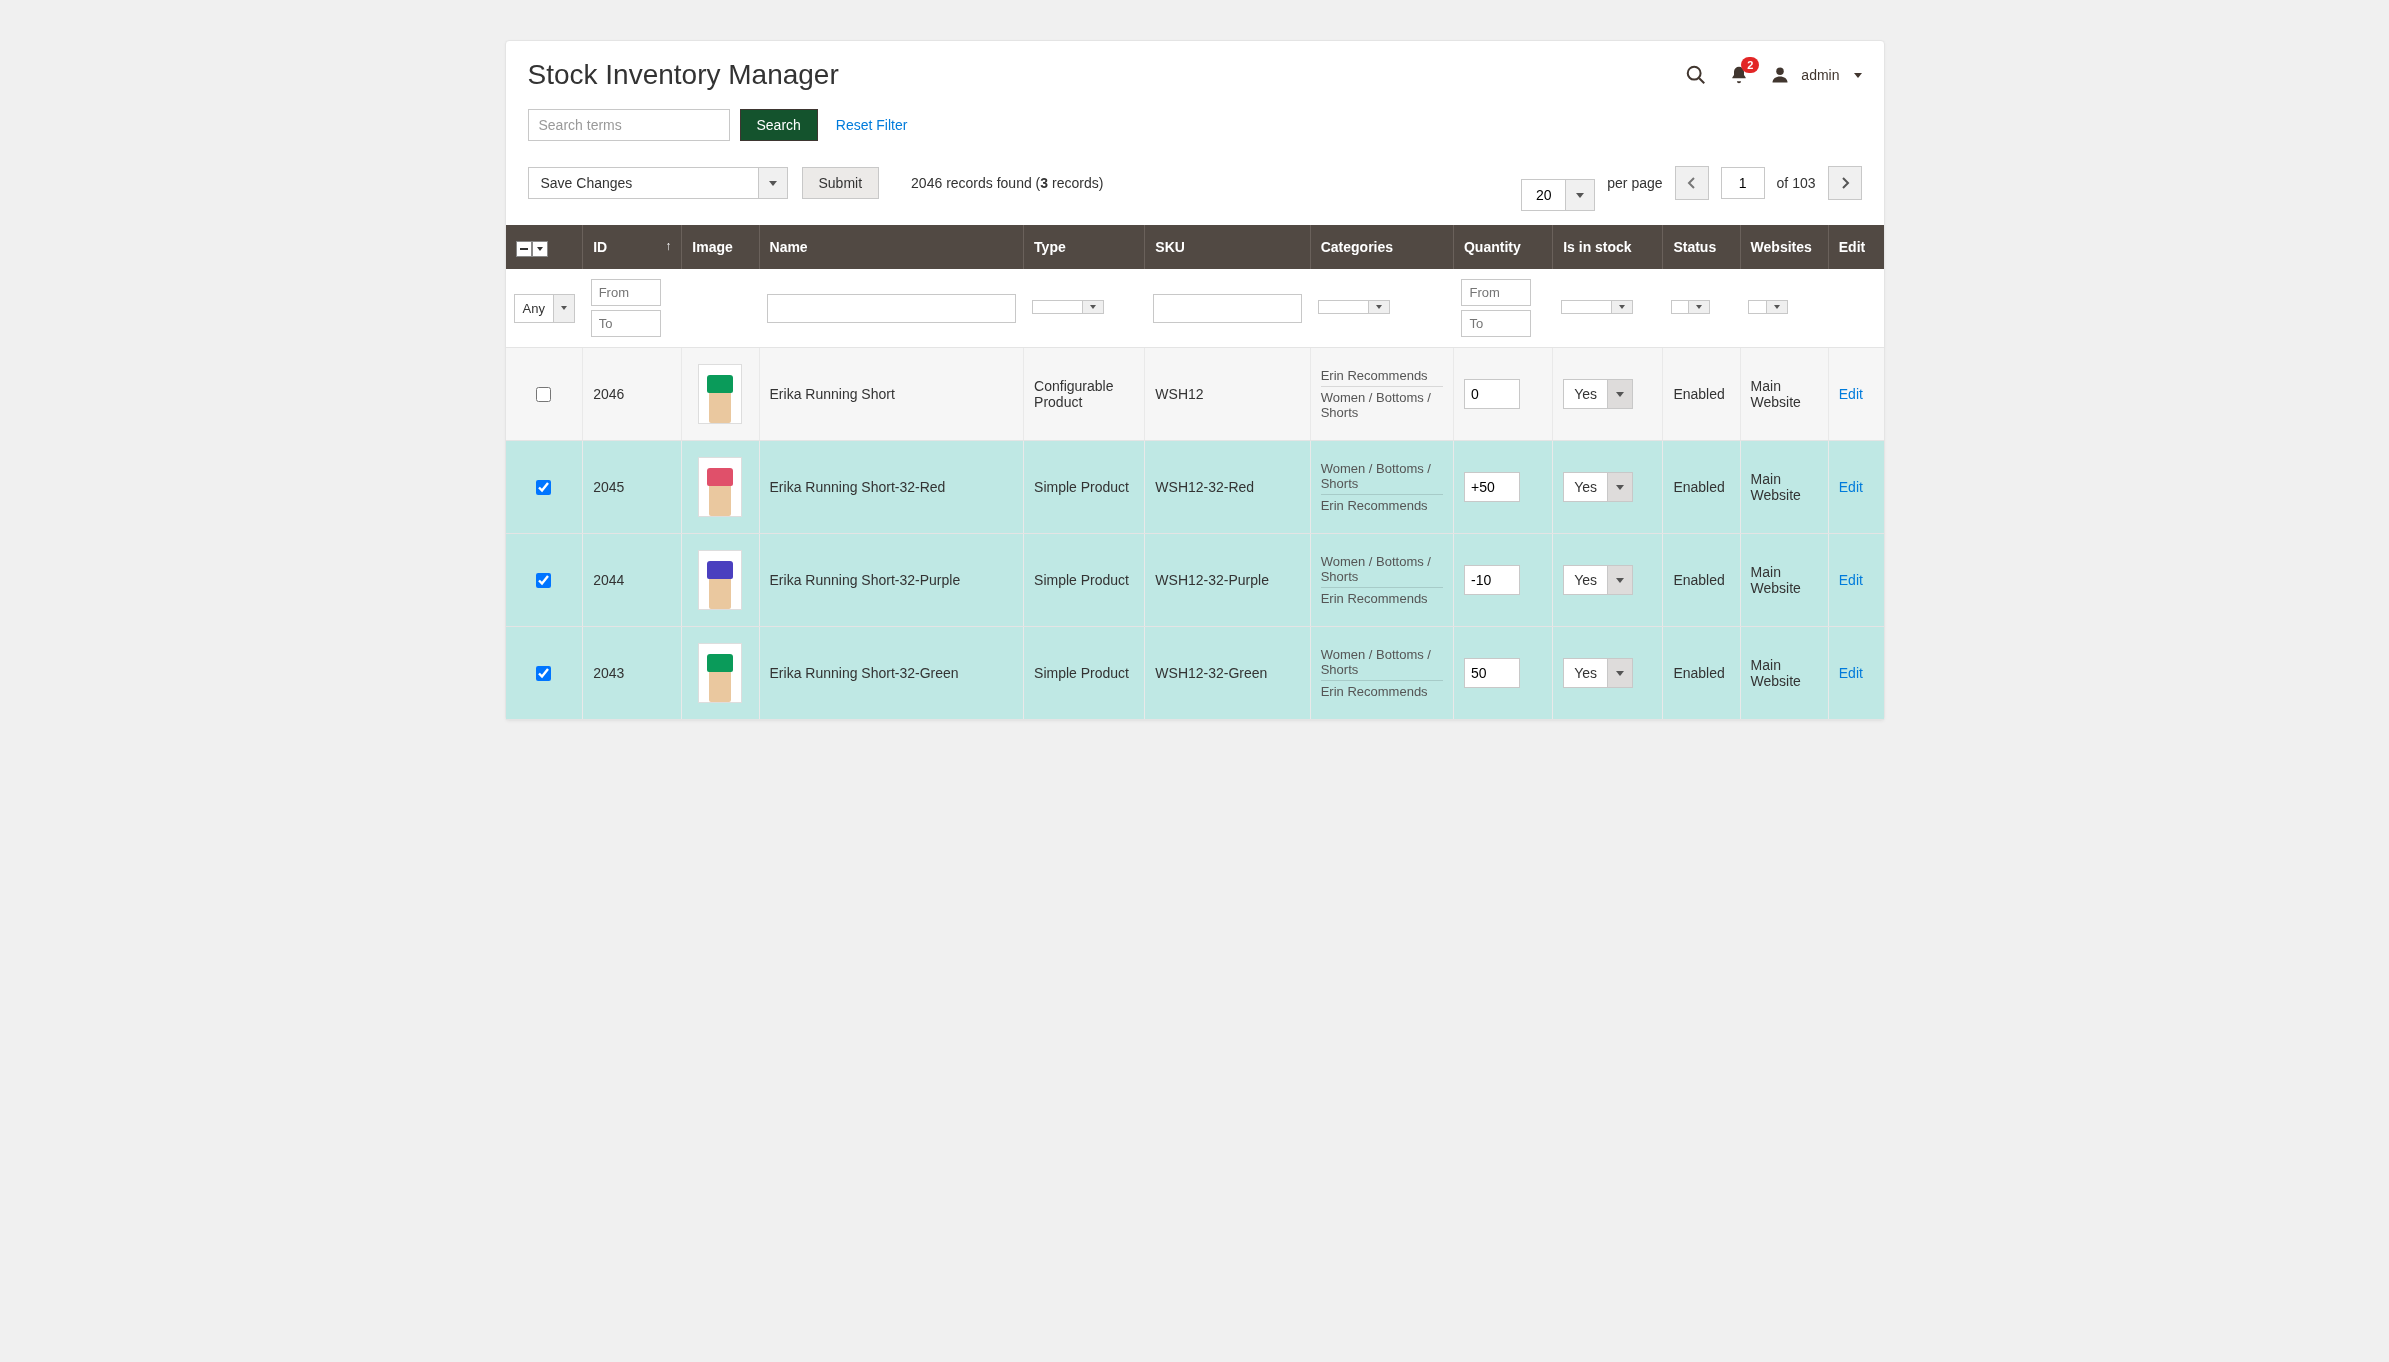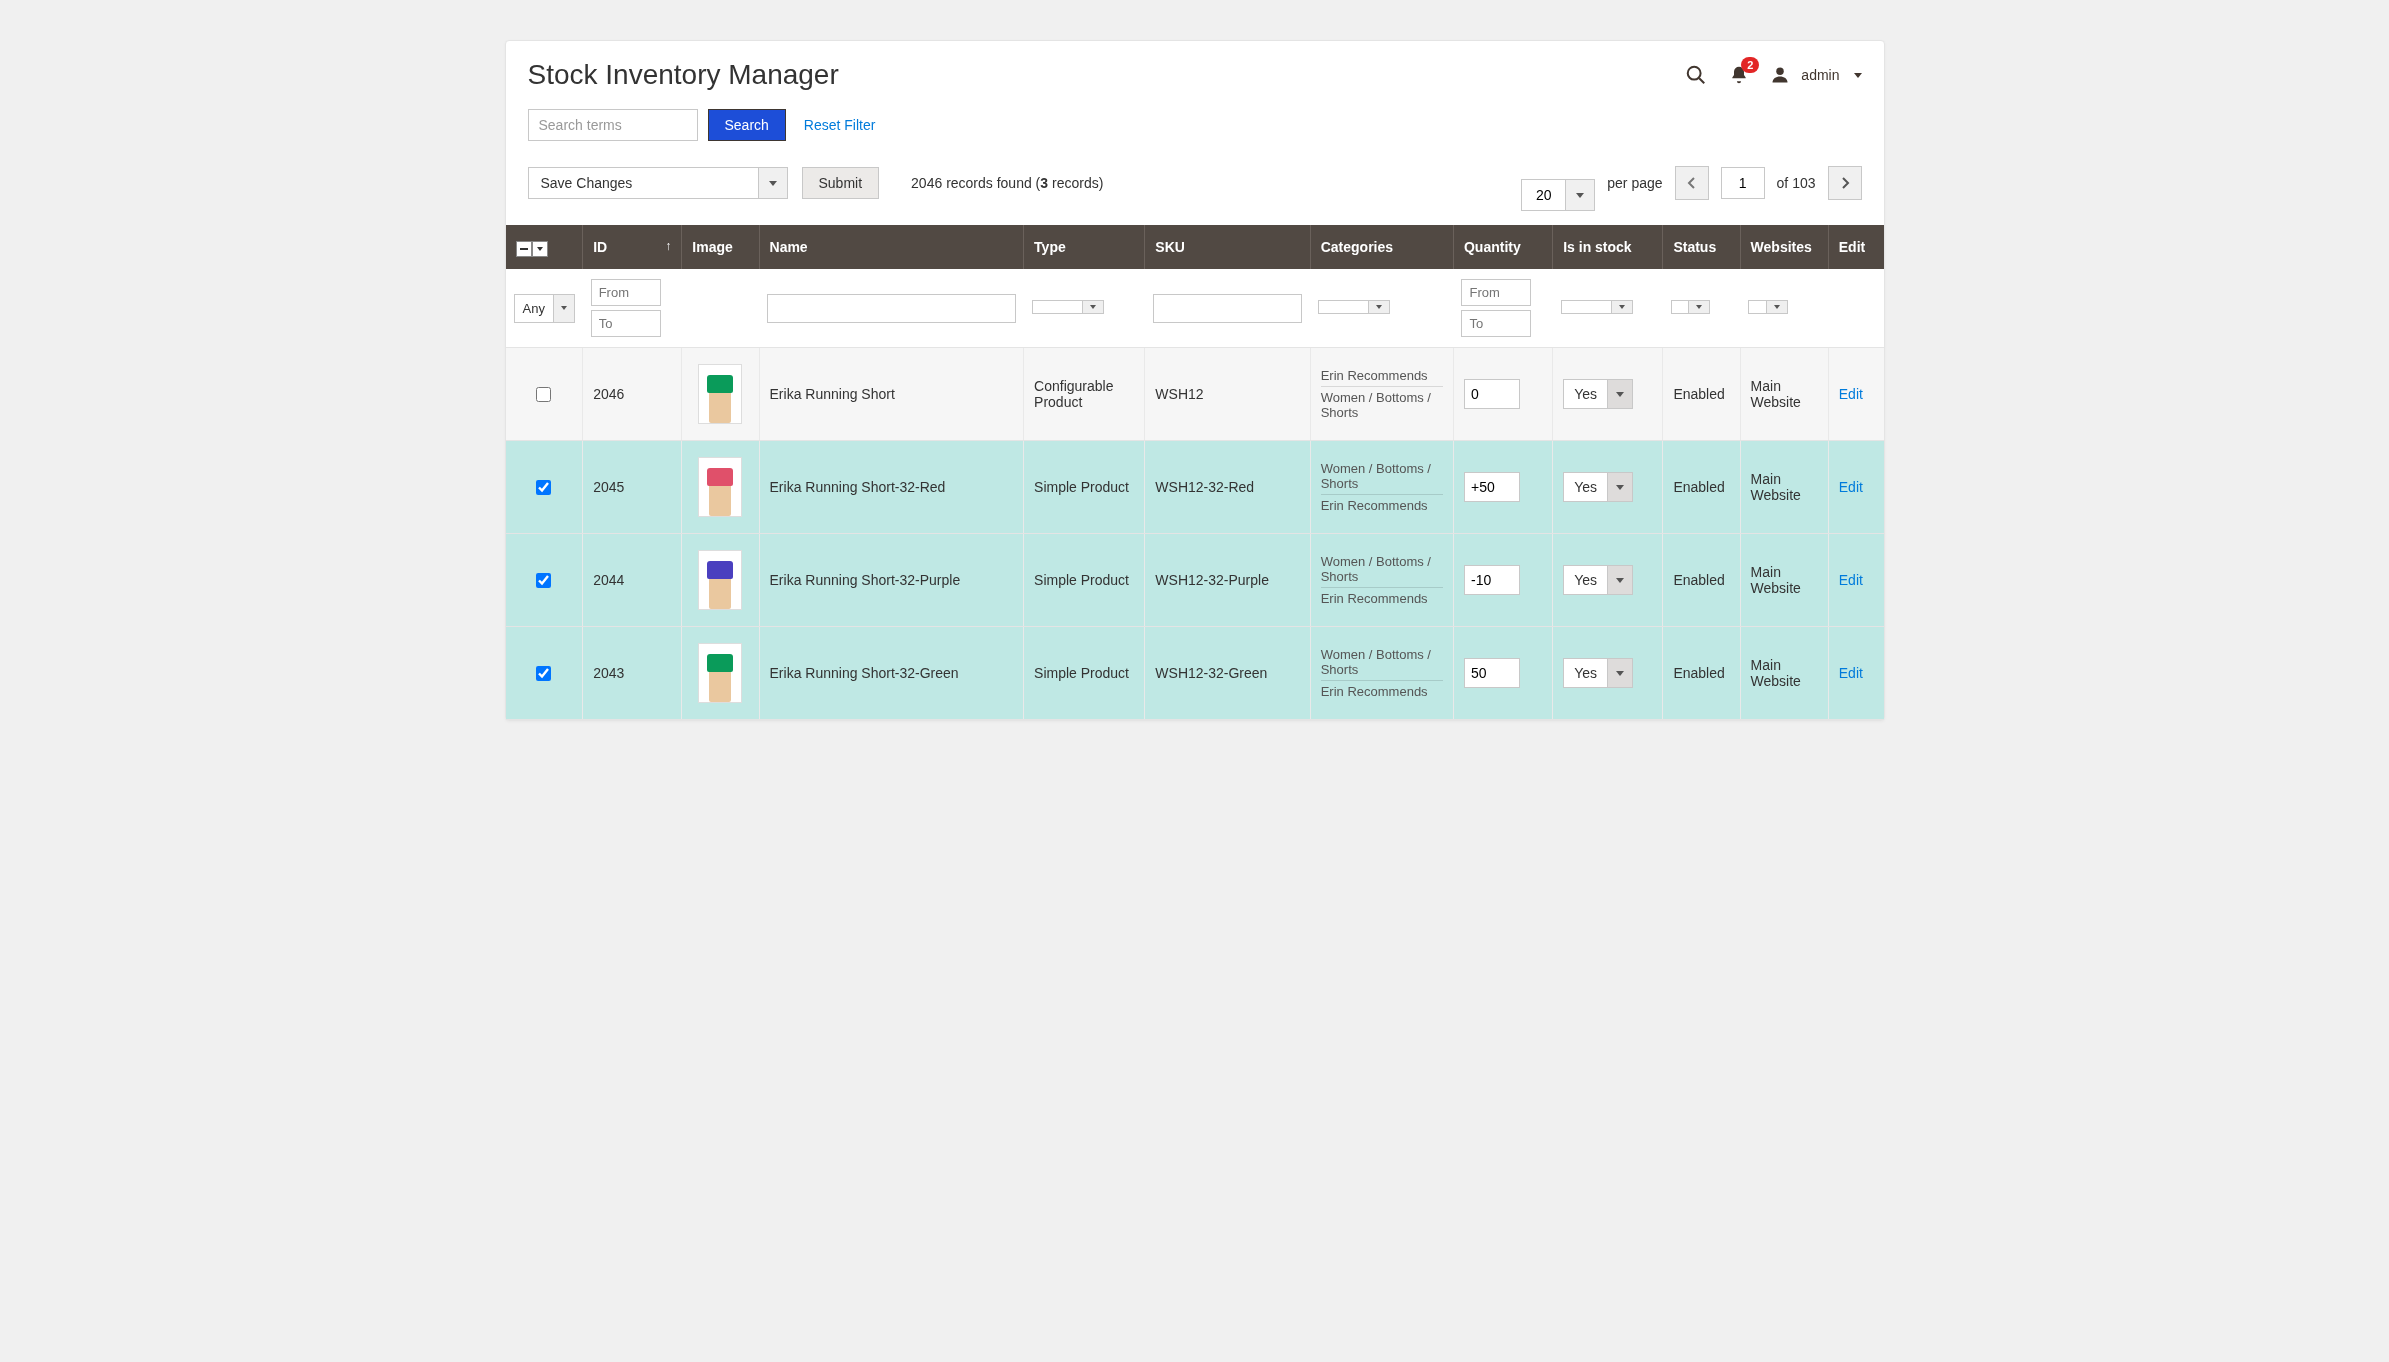--- a/index.html
+++ b/index.html
@@ -66,24 +66,24 @@
     padding: 0 22px 14px 22px;
   }
   .text-input {
     border: 1px solid #c8c8c8;
     padding: 7px 10px;
     font-size: 14px;
     color: #333;
     background: #fff;
   }
   .text-input::placeholder { color: #999; }
-  .search-terms { width: 170px; }
+  .search-terms { width: 202px; }
   .btn {
     border: 1px solid #3e3631;
-    background: #1d4ed8;
+    background: #14532d;
     color: #fff;
     padding: 7px 16px;
     font-size: 14px;
     cursor: pointer;
   }
   .btn-light {
     background: #eceae8;
     border: 1px solid #c8c8c8;
     color: #333;
   }

